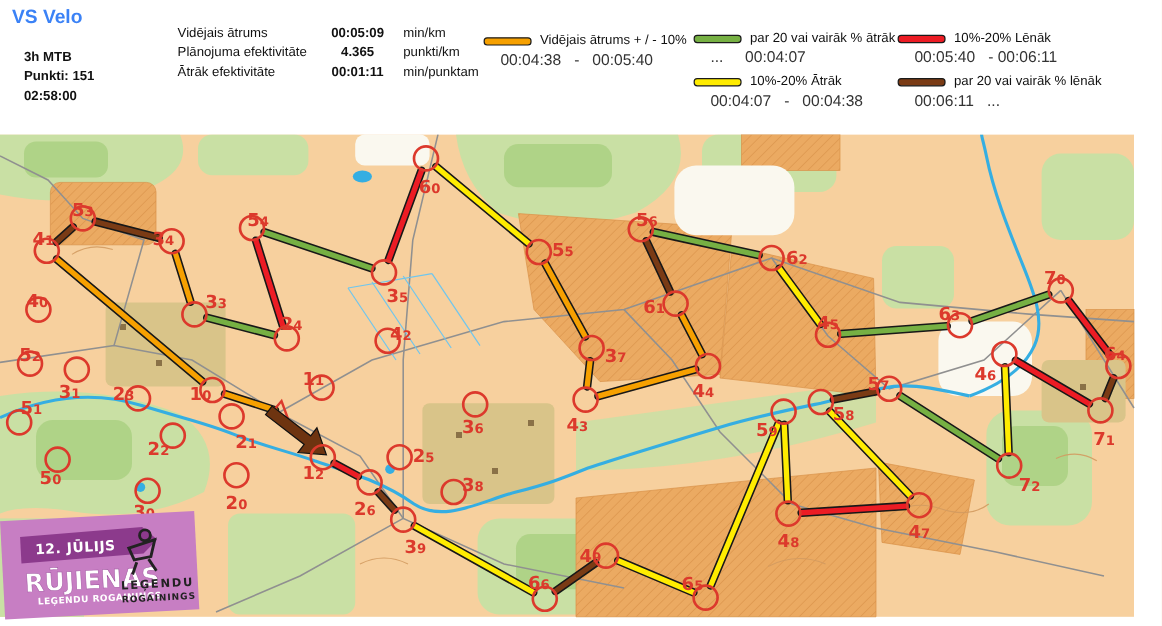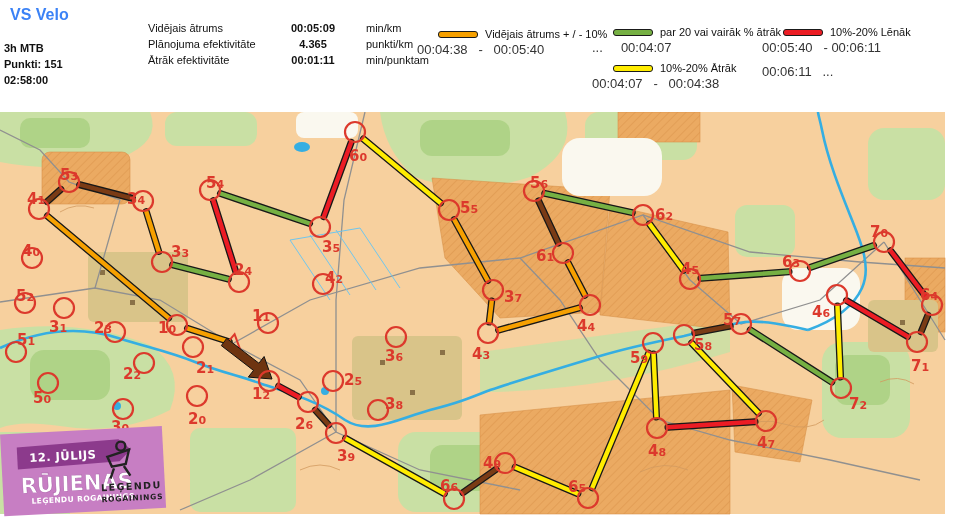--- a/index.html
+++ b/index.html
@@ -2,28 +2,28 @@
 <html><head>
 <meta charset="utf-8">
 <style>
   html,body{margin:0;padding:0;background:#fff;width:968px;height:522px;overflow:hidden;
     font-family:"Liberation Sans",sans-serif;}
   #stage{position:relative;width:968px;height:522px;background:#fff;}
   svg{position:absolute;left:0;top:0;}
   
   .header{position:absolute;left:0;top:0;width:968px;height:112px;background:#fff;z-index:5;}
   .title{position:absolute;left:10px;top:6px;font-size:16px;font-weight:bold;color:#3b82f6;}
-  .meta{position:absolute;left:4px;top:40px;font-size:11px;font-weight:bold;color:#111;line-height:16px;}
+  .meta{position:absolute;left:20px;top:40px;font-size:11px;font-weight:bold;color:#111;line-height:16px;}
   .stats{position:absolute;left:148px;top:20px;font-size:11px;color:#111;}
-  .srow{display:flex;height:16px;line-height:16px;gap:15px;}
+  .srow{display:flex;height:16px;line-height:16px;}
   .slabel{width:122px;}
   .sval{width:56px;text-align:center;font-weight:bold;}
   .sunit{margin-left:10px;}
   .lg{position:absolute;font-size:11px;color:#111;}
-  .lgrow{display:flex;align-items:center;margin-left:35px;}
+  .lgrow{display:flex;align-items:center;}
   .sw{display:inline-block;width:38px;height:5px;border:1px solid #1a1a1a;border-radius:3px;margin-right:7px;flex:none;}
   .lgr{font-size:13px;color:#333;margin-left:14px;margin-top:2px;white-space:pre;}
 </style>
 </head>
 <body>
 
 <div id="stage">
 
   <svg id="mapsvg" width="968" height="522" viewBox="0 0 968 522">
     <defs>
@@ -532,16 +532,20 @@
       <div class="lgr">00:04:07   -   00:04:38</div>
     </div>
     <div class="lg" style="left:748px;top:26px">
       <div class="lgrow">
           <span class="sw" style="background: rgb(236, 28, 36);"></span>
         <span>10%-20% Lēnāk</span>
         </div>
       <div class="lgr">00:05:40   - 00:06:11</div>
     </div>
     <div class="lg" style="left:748px;top:62px">
+      <div class="lgrow">
+          <span class="sw" style="background: rgb(122, 59, 21);"></span>
+        <span>par 20 vai vairāk % lēnāk</span>
+        </div>
       <div class="lgr">00:06:11   ...</div>
     </div>
   </div>
 </div>
 
 </body></html>

